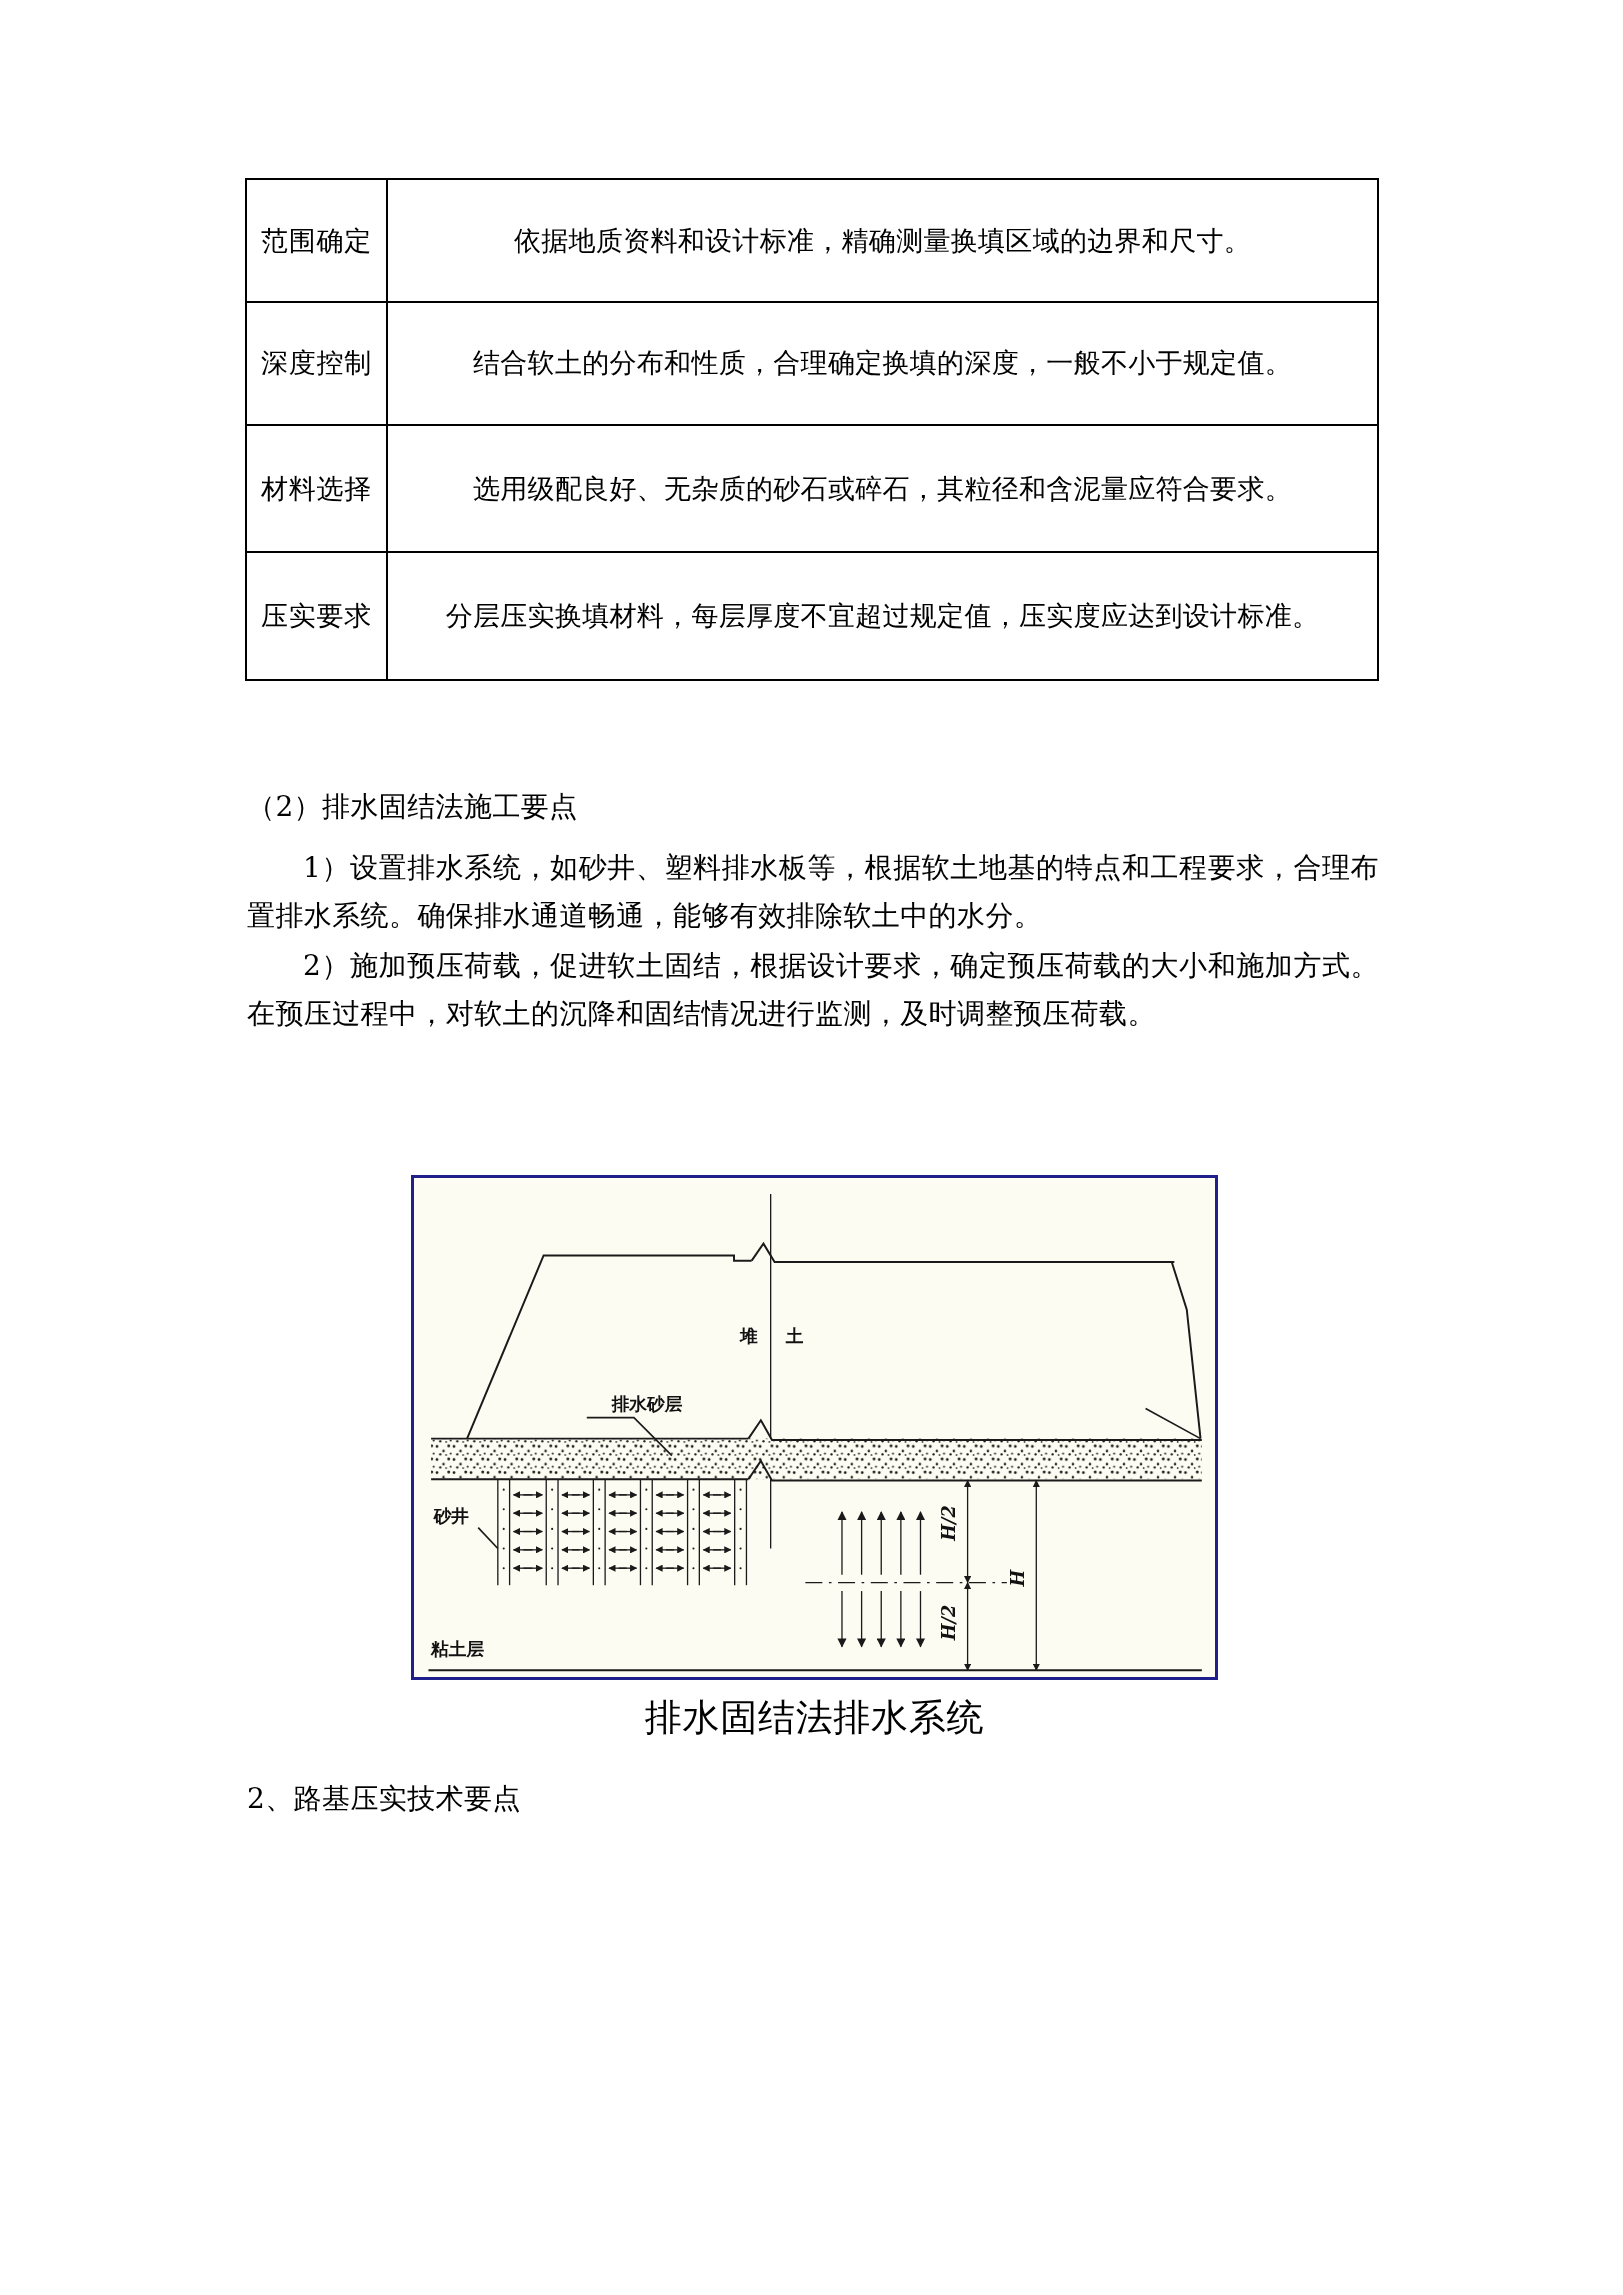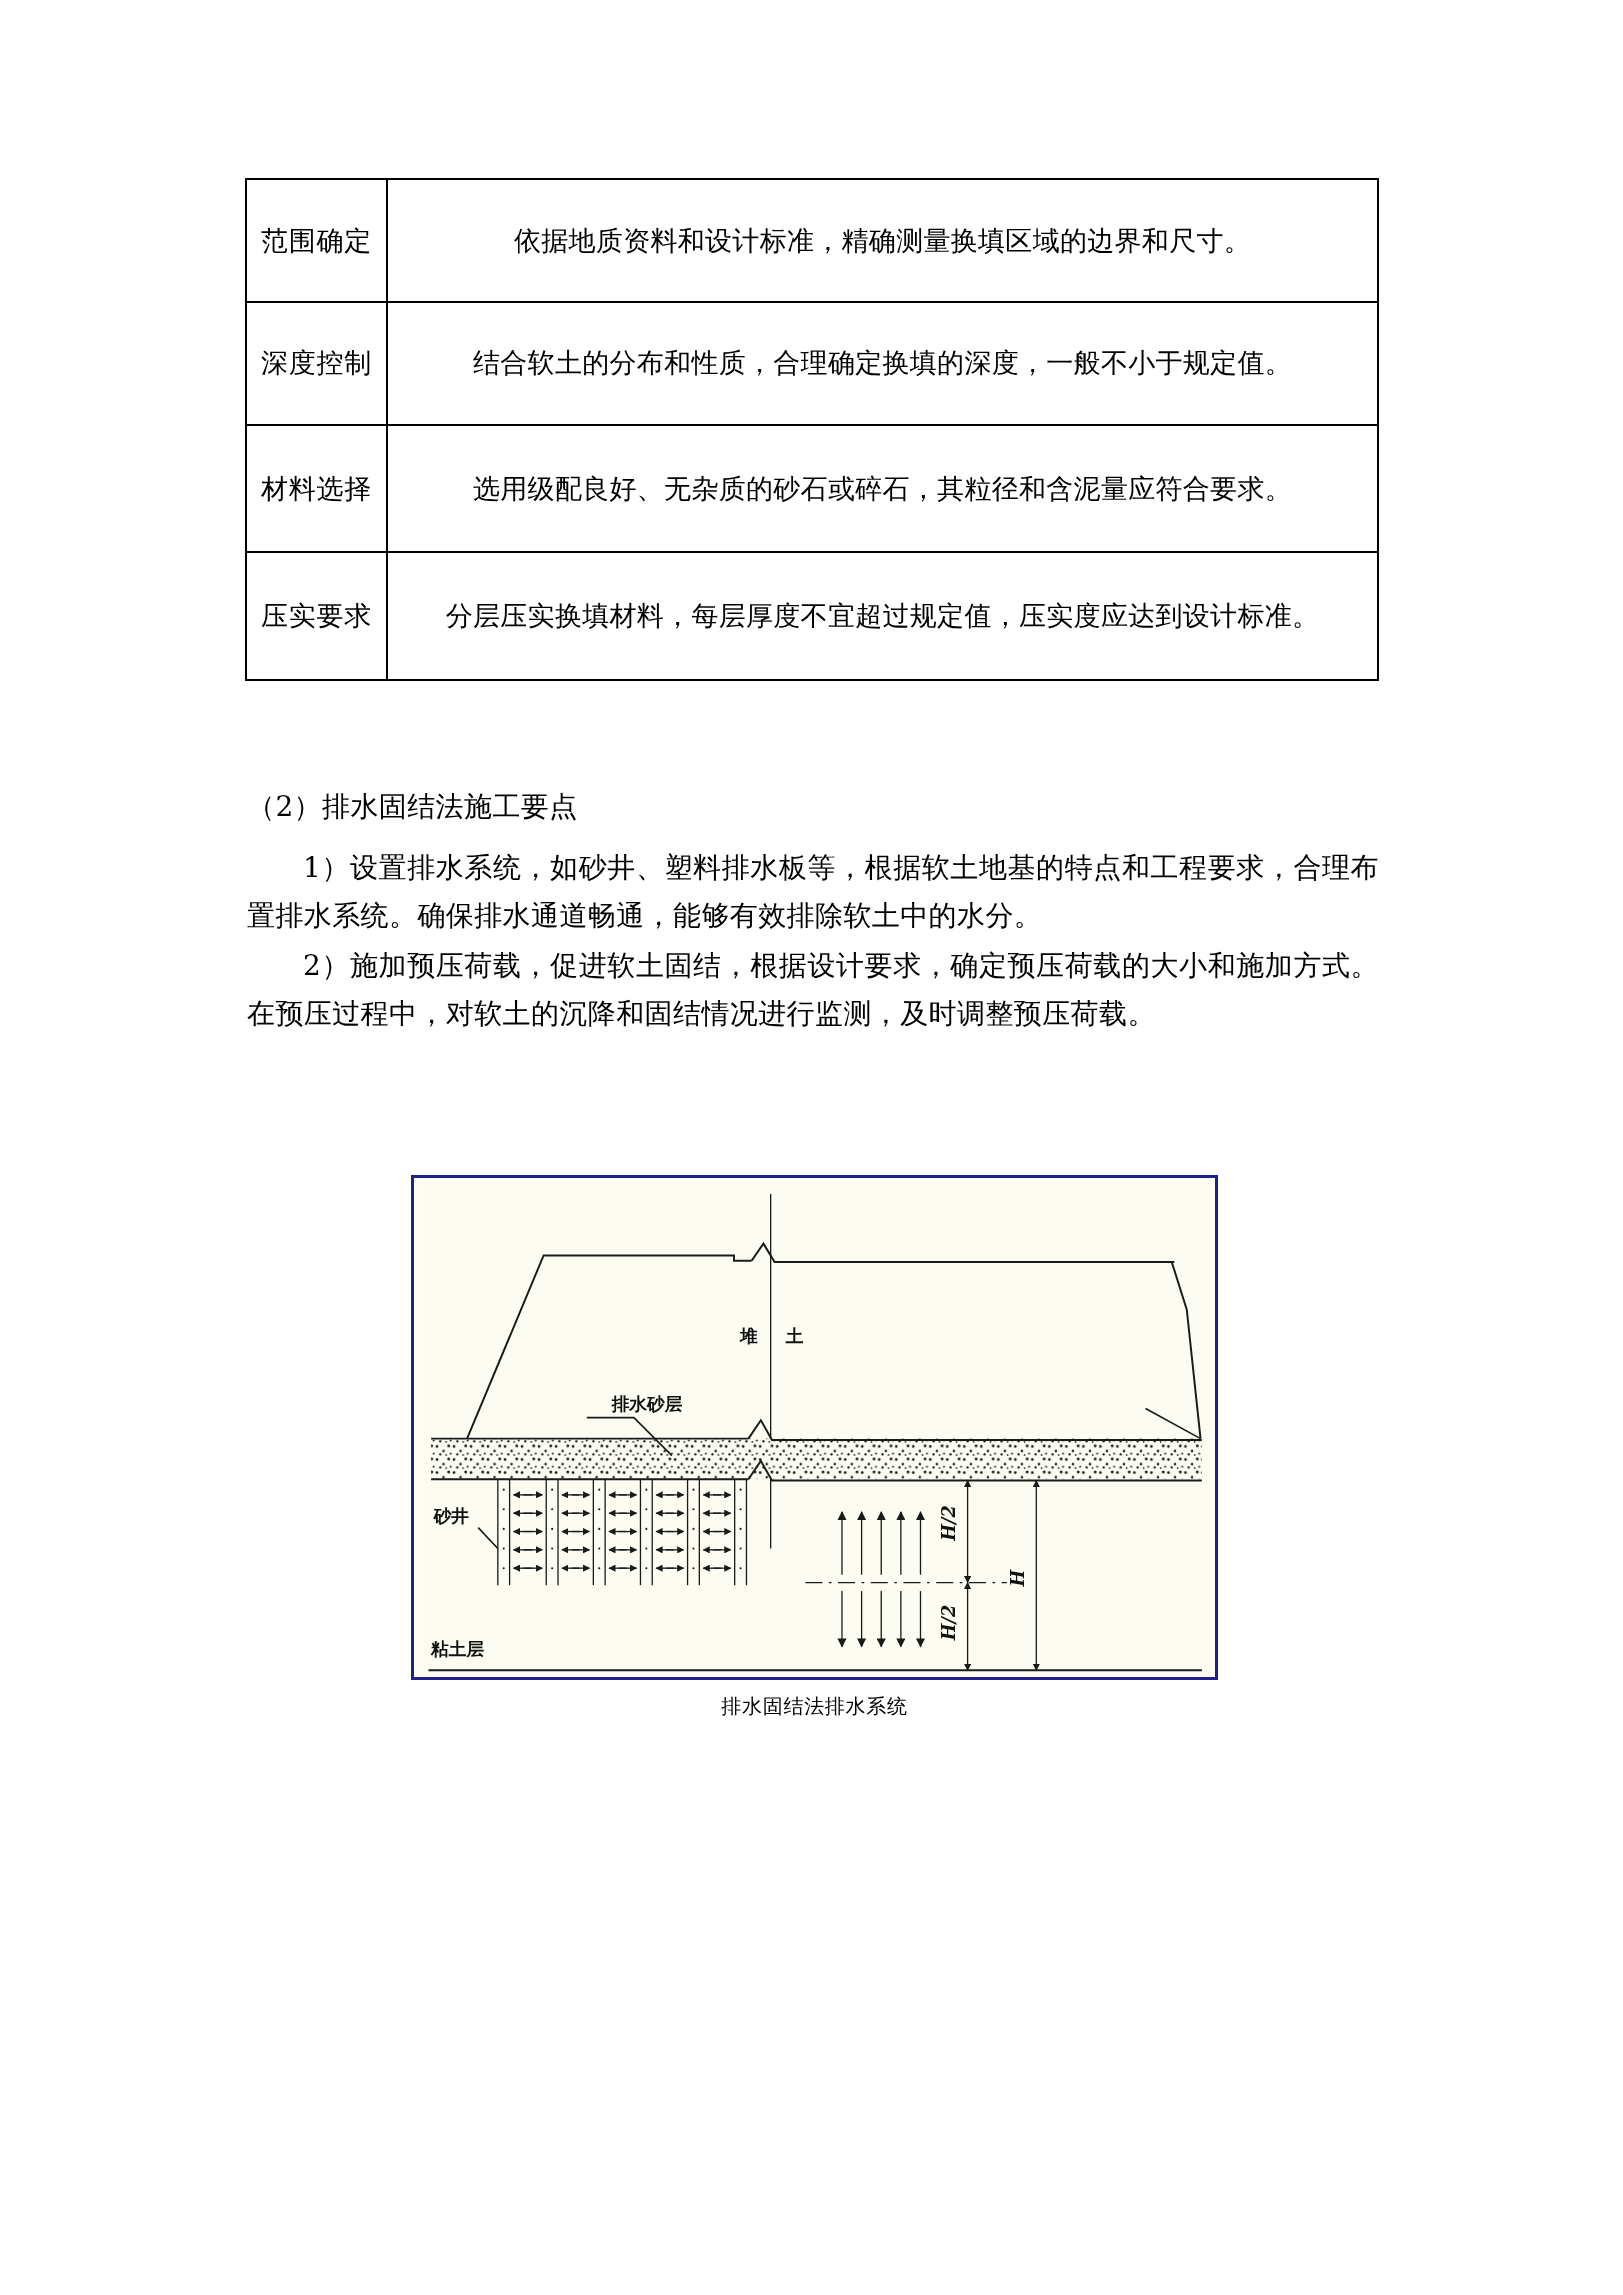--- a/index.html
+++ b/index.html
@@ -92,21 +92,21 @@
     width: 793px; height: 491px;
     background: #fcfcf2;
     overflow: hidden;
   }
   .fig-caption {
     position: absolute;
     left: 411px;
     top: 1693px;
     width: 807px;
     text-align: center;
-    font-size: 20px;
+    font-size: 37px;
     letter-spacing: 0.7px;
   }
   .fig-svg { display:block; width: 793px; height: 491px; }
   .fig-label {
     font-family: "DejaVu Sans", "Liberation Sans", sans-serif;
     font-weight: 700;
     font-size: 27px;
     fill: #111;
   }
   .fig-dim {
@@ -356,17 +356,18 @@
 
         <text class="fig-dim" x="820" y="548" transform="rotate(-90 820 548)">H/2</text>
         <text class="fig-dim" x="820" y="700" transform="rotate(-90 820 700)">H/2</text>
         <text class="fig-dim" x="926" y="618" transform="rotate(-90 926 618)">H</text>
       </svg>
     </div>
   </div>
 
   <div class="fig-caption">排水固结法排水系统</div>
 
+  <div class="body-text nojust" style="top:1775px;">2、路基压实技术要点</div>
 
 
 
 </div>
 
 
 </body></html>

